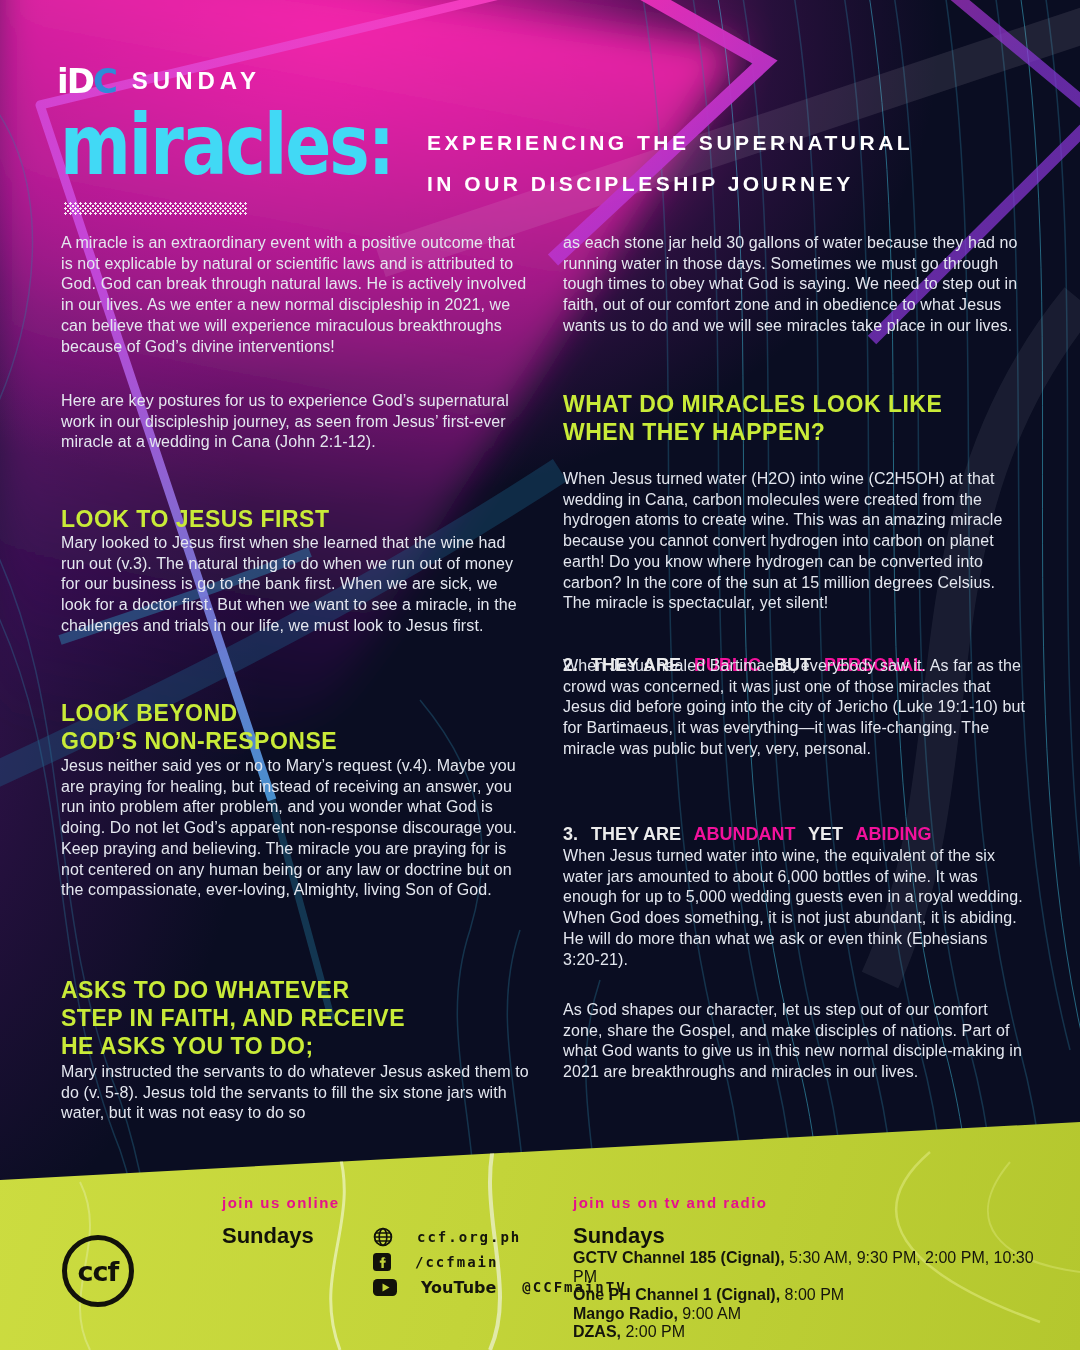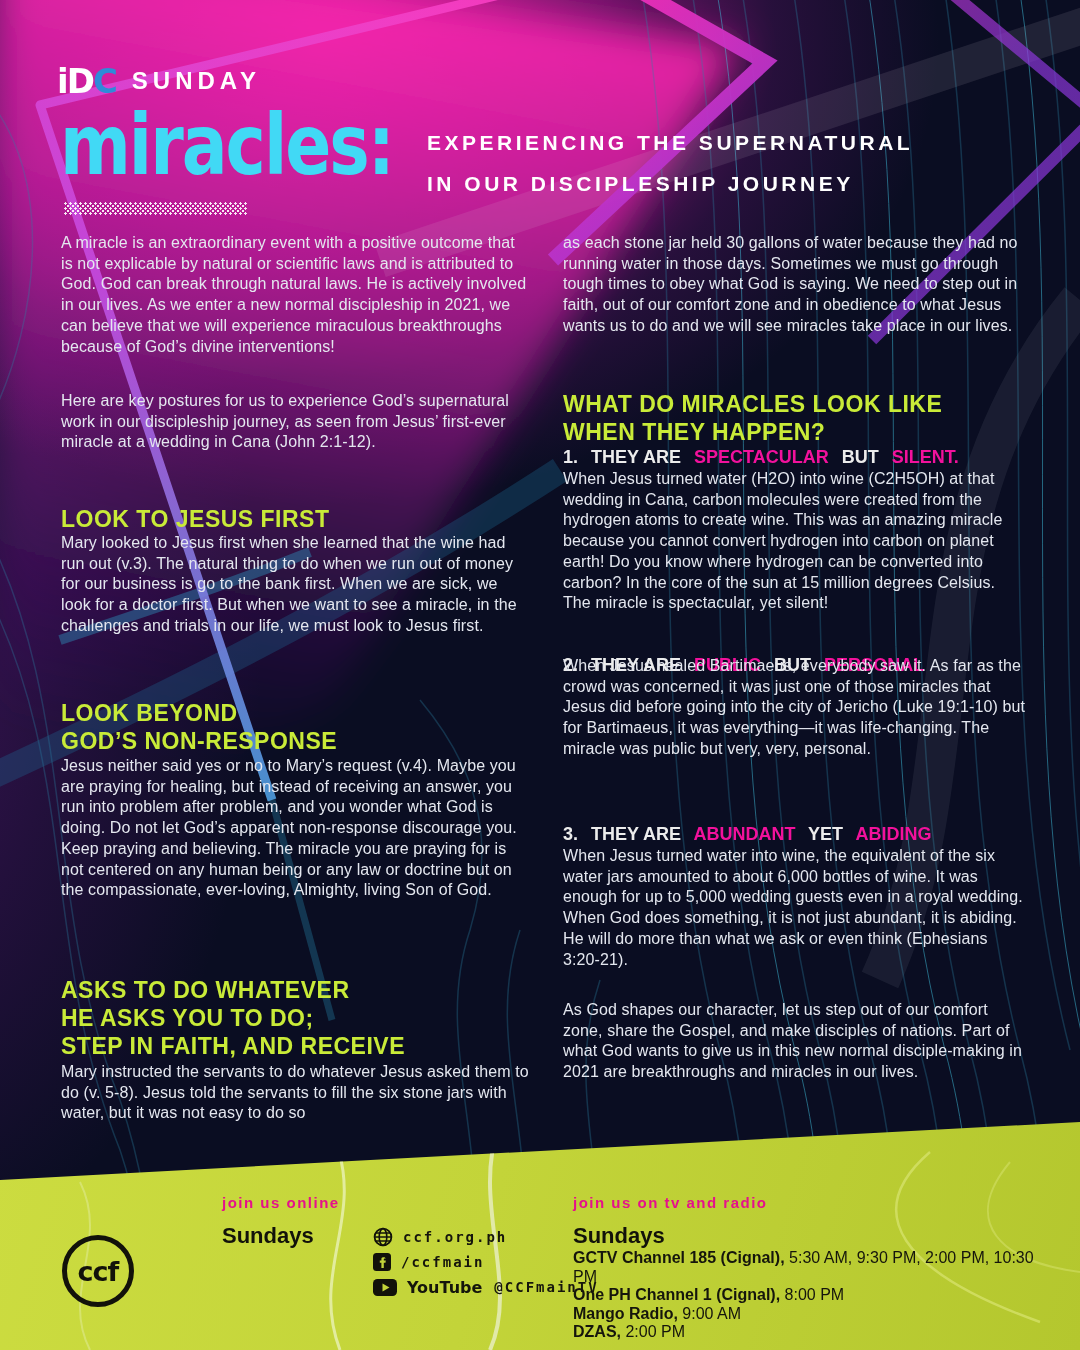--- a/index.html
+++ b/index.html
@@ -53,21 +53,21 @@
   .footer .fsvg{position:absolute;left:0;top:0;}
   .ccf-logo{position:absolute;left:62px;top:113px;width:62px;height:62px;border:5px solid #12120a;
     border-radius:50%;display:flex;align-items:center;justify-content:center;
     font-family:"DejaVu Sans",sans-serif;font-weight:800;font-size:27px;color:#12120a;letter-spacing:-1px;}
   .fo-head{position:absolute;font-size:15px;letter-spacing:1.5px;color:#e5118c;white-space:nowrap;}
   .oh{left:222px;top:72px}  .th{left:573px;top:72px}
   .fo-day{position:absolute;font-size:22px;font-weight:bold;color:#12120a;}
   .od{left:222px;top:101px} .td{left:573px;top:101px}
   .fo-times{position:absolute;left:222px;top:127px;font-size:18px;line-height:22px;color:#15150c;}
   .links{position:absolute;left:373px;top:105px;}
-  .lrow{display:flex;align-items:center;gap:10px;margin-bottom:5px;height:20px;}
+  .lrow{display:flex;align-items:center;gap:24px;margin-bottom:5px;height:20px;}
   .handle{font-family:"DejaVu Sans Mono",monospace;font-weight:bold;font-size:14px;letter-spacing:2px;color:#15150c;}
   .ytword{font-family:"DejaVu Sans",sans-serif;font-weight:800;font-size:16px;color:#15150c;margin-right:2px;}
   .tvrows{position:absolute;left:573px;top:127px;font-size:16px;line-height:18.5px;color:#15150c;width:480px;}
   .tvrows b{font-weight:bold;}
   .icon{flex:0 0 auto;display:block;}
 </style>
 </head>
 <body>
 
 <div class="page">
@@ -146,38 +146,31 @@
   <p class="body Lc lp2">Here are key postures for us to experience God’s supernatural work in our discipleship journey, as seen from Jesus’ first-ever miracle at a wedding in Cana (John 2:1-12).</p>
   <h2 class="limehead pixel Lc lh1">LOOK TO JESUS FIRST</h2>
   <p class="body Lc lp3">Mary looked to Jesus first when she learned that the wine had run out (v.3). The natural thing to do when we run out of money for our business is go to the bank first. When we are sick, we look for a doctor first. But when we want to see a miracle, in the challenges and trials in our life, we must look to Jesus first.</p>
   <h2 class="limehead pixel Lc lh2">
     <div>LOOK BEYOND</div>
     <div>GOD’S NON-RESPONSE</div>
   </h2>
   <p class="body Lc lp4">Jesus neither said yes or no to Mary’s request (v.4). Maybe you are praying for healing, but instead of receiving an answer, you run into problem after problem, and you wonder what God is doing. Do not let God’s apparent non-response discourage you. Keep praying and believing. The miracle you are praying for is not centered on any human being or any law or doctrine but on the compassionate, ever-loving, Almighty, living Son of God.</p>
   <h2 class="limehead pixel Lc lh3">
     <div>ASKS TO DO WHATEVER</div>
+    <div>STEP IN FAITH, AND RECEIVE</div>
     <div>HE ASKS YOU TO DO;</div>
-    <div>STEP IN FAITH, AND RECEIVE</div>
   </h2>
   <p class="body Lc lp5">Mary instructed the servants to do whatever Jesus asked them to do (v. 5-8). Jesus told the servants to fill the six stone jars with water, but it was not easy to do so</p>
 
   <p class="body Rc rp1">as each stone jar held 30 gallons of water because they had no running water in those days. Sometimes we must go through tough times to obey what God is saying. We need to step out in faith, out of our comfort zone and in obedience to what Jesus wants us to do and we will see miracles take place in our lives.</p>
   <h2 class="limehead pixel Rc rh1">
     <div>WHAT DO MIRACLES LOOK LIKE</div>
     <div>WHEN THEY HAPPEN?</div>
   </h2>
 
-  <h3 class="subhead pixel Rc ri1h">
-    <span class="wh">1.</span>
-    <span class="wh">THEY ARE</span>
-    <span class="mag">SPECTACULAR</span>
-    <span class="wh">BUT</span>
-    <span class="mag">SILENT.</span>
-  </h3>
   <p class="body Rc ri1b">When Jesus turned water (H2O) into wine (C2H5OH) at that wedding in Cana, carbon molecules were created from the hydrogen atoms to create wine. This was an amazing miracle because you cannot convert hydrogen into carbon on planet earth! Do you know where hydrogen can be converted into carbon? In the core of the sun at 15 million degrees Celsius. The miracle is spectacular, yet silent!</p>
 
   <h3 class="subhead pixel Rc ri2h">
     <span class="wh">2.</span>
     <span class="wh">THEY ARE</span>
     <span class="mag">PUBLIC</span>
     <span class="wh">BUT</span>
     <span class="mag">PERSONAL</span>
   </h3>
   <p class="body Rc ri2b">When Jesus healed Bartimaeus, everybody saw it. As far as the crowd was concerned, it was just one of those miracles that Jesus did before going into the city of Jericho (Luke 19:1-10) but for Bartimaeus, it was everything—it was life-changing. The miracle was public but very, very, personal.</p>

